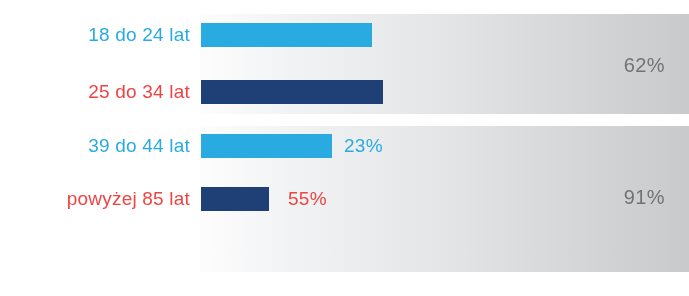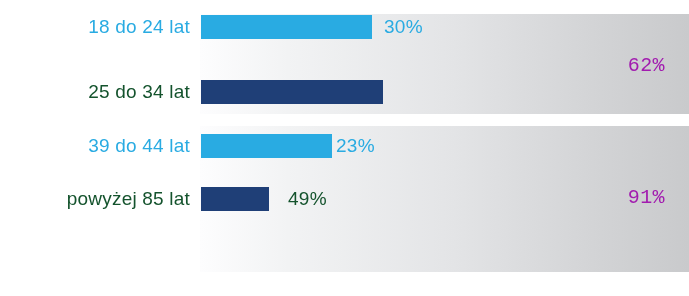--- a/index.html
+++ b/index.html
@@ -28,36 +28,35 @@
     right: 0;
     background: linear-gradient(to right, #fdfdfe 0%, #f2f3f4 18%, #e3e4e6 52%, #d2d3d5 82%, #c9cacc 100%);
   }
   #panel-top    { top: 14px;  height: 100px; }
   #panel-bottom { top: 126px; height: 146px; }
 
   .group-total {
     position: absolute;
     right: 24px;
     font-size: 20px;
-    color: #a21caf;
+    color: #737373;
     letter-spacing: 0.4px;
     white-space: nowrap;
-    font-family: Liberation Mono, monospace;
   }
   #total-top    { top: 54px;  }
   #total-bottom { top: 186px; }
 
   
   .row {
     position: absolute;
     left: 0;
     right: 0;
     height: 26px;
   }
-  .row-1 { top: 14px;  }
+  .row-1 { top: 22px;  }
   .row-2 { top: 79px;  }
   .row-3 { top: 133px; }
   .row-4 { top: 186px; }
   .row-5 { top: 238px; }
 
   .row-label {
     position: absolute;
     left: 0;
     width: 190px;
     text-align: right;
@@ -77,52 +76,51 @@
   .bar-value {
     position: absolute;
     top: 0;
     font-size: 19px;
     line-height: 26px;
     white-space: nowrap;
     letter-spacing: 0.3px;
   }
 
   .c-light { color: #29abe2; }
-  .c-dark  { color: #14532d; }
+  .c-dark  { color: #ef4444; }
   .f-light { background: #29abe2; }
   .f-dark  { background: #1f3f77; }
 </style>
 </head>
 <body>
 
 <div id="chart">
 
   <div class="group-panel" id="panel-top"></div>
   <div class="group-total" id="total-top">62%</div>
 
   <div class="group-panel" id="panel-bottom"></div>
   <div class="group-total" id="total-bottom">91%</div>
 
   <div class="row row-1">
     <div class="row-label c-light">18 do 24 lat</div>
     <div class="bar f-light" style="width:171px"></div>
-    <div class="bar-value c-light" style="left:384px">30%</div>
   </div>
 
   <div class="row row-2">
     <div class="row-label c-dark">25 do 34 lat</div>
     <div class="bar f-dark" style="width:182px"></div>
   </div>
 
   <div class="row row-3">
     <div class="row-label c-light">39 do 44 lat</div>
     <div class="bar f-light" style="width:131px"></div>
-    <div class="bar-value c-light" style="left:336px">23%</div>
+    <div class="bar-value c-light" style="left:344px">23%</div>
   </div>
 
   <div class="row row-4">
     <div class="row-label c-dark">powyżej 85 lat</div>
     <div class="bar f-dark" style="width:68px"></div>
-    <div class="bar-value c-dark" style="left:288px">49%</div>
+    <div class="bar-value c-dark" style="left:288px">55%</div>
   </div>
 
 
 </div>
 
 </body></html>

